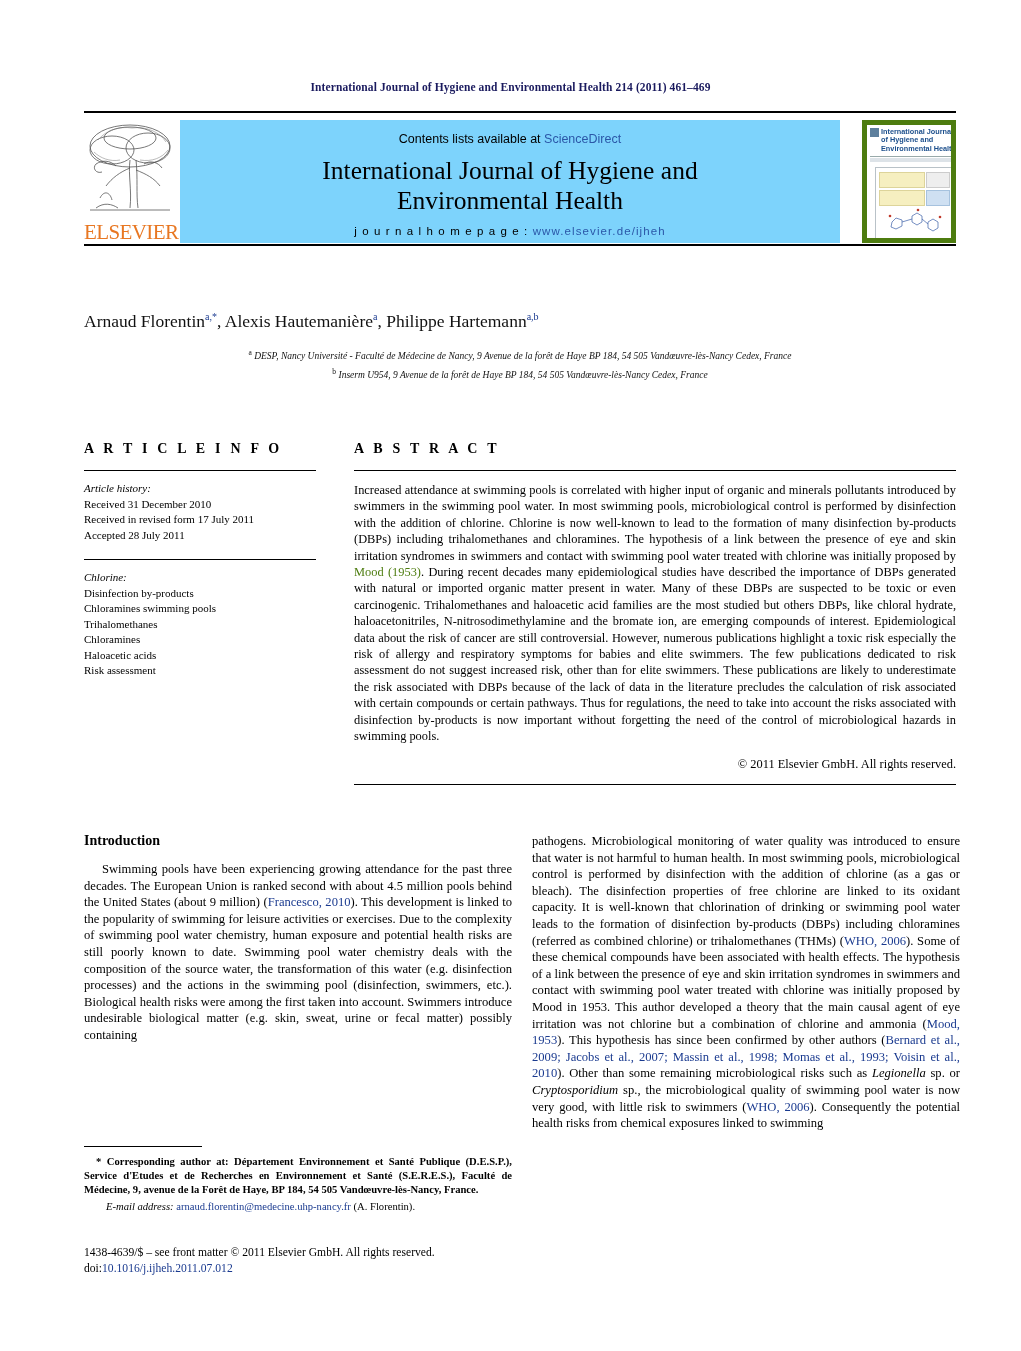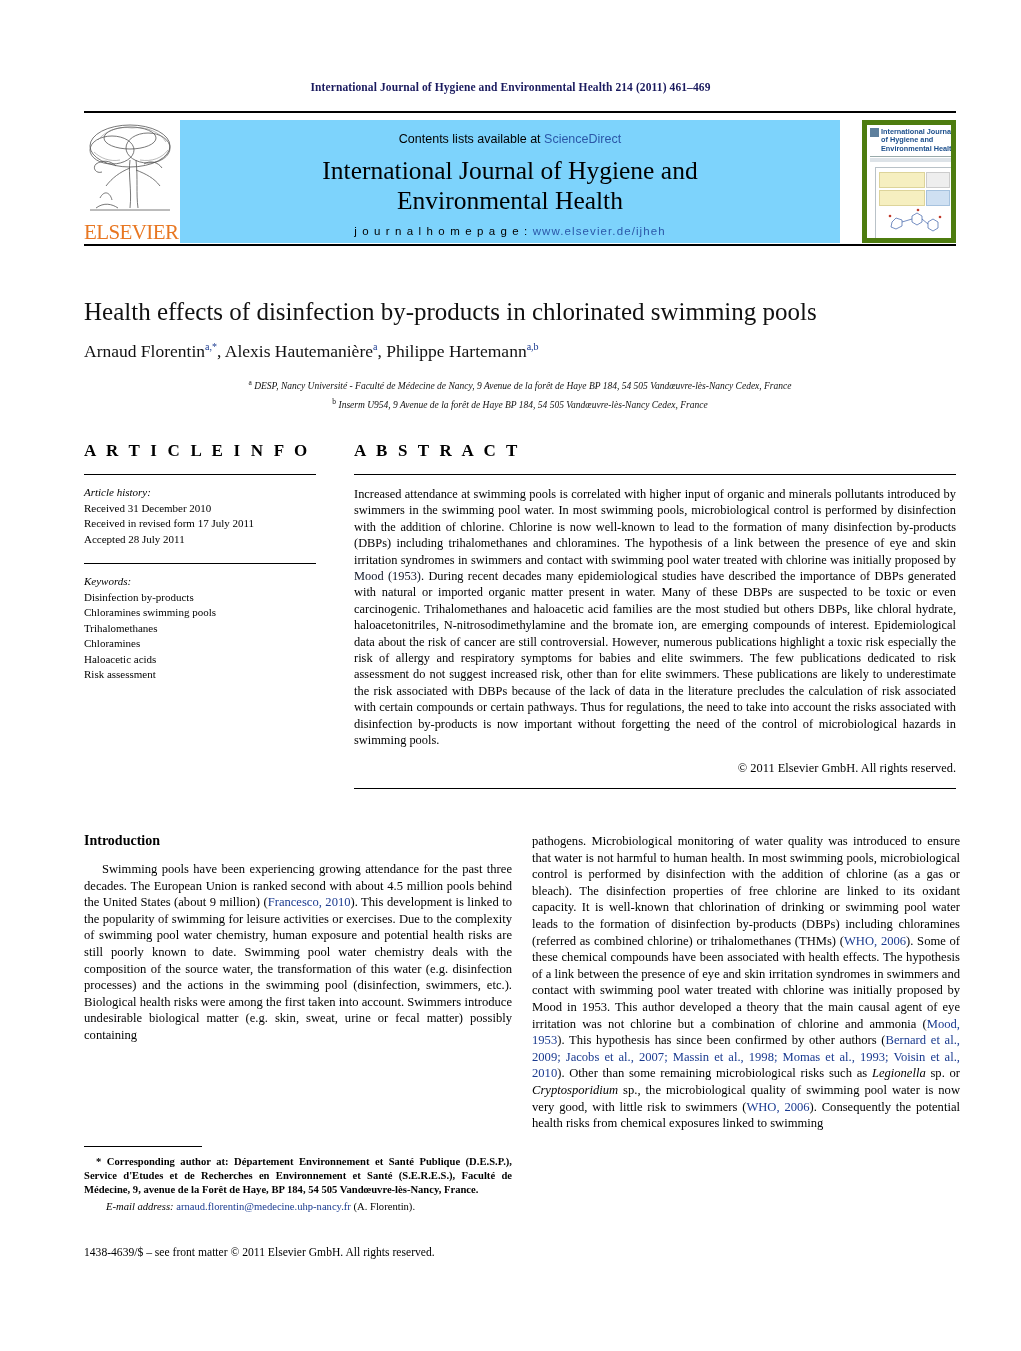--- a/index.html
+++ b/index.html
@@ -191,21 +191,21 @@
   }
   .abs-col {
     position: absolute;
     left: 354px;
     top: 428px;
     width: 602px;
   }
   .sec-head {
     font-family: "Liberation Serif", serif;
     font-weight: bold;
-    font-size: 17px;
+    font-size: 14px;
     letter-spacing: 3.2px;
     margin-bottom: 13px;
     color: #000;
   }
   .info-group {
     margin-top: 10px;
     font-family: Liberation Serif, serif;
     font-size: 11px;
     line-height: 15.5px;
     color: #000;
@@ -215,21 +215,21 @@
   }
   .abstract-body {
     margin-top: 11px;
     font-family: "Liberation Serif", serif;
     font-size: 12.4px;
     line-height: 16.4px;
     text-align: justify;
     color: #000;
   }
   .abstract-body a.ref {
-    color: #0f172a;
+    color: #4d7c0f;
     text-decoration: none;
   }
   .copyright {
     margin-top: 12px;
     text-align: right;
     font-family: "Liberation Serif", serif;
     font-size: 12.4px;
   }
   .abs-bottom-rule {
     margin-top: 12px;
@@ -415,21 +415,20 @@
           </svg>
         </div>
         <div class="cv-foot"></div>
       </div>
 
     </div>
     <div class="masthead-rule-bottom"></div>
   </div>
 
   <div class="title-block">
-    <h1 class="paper-title">Health effects of disinfection by-products in chlorinated swimming pools</h1>
     <div class="authors">
       <span>Arnaud Florentin</span><sup>a,*</sup>, <span>Alexis Hautemanière</span><sup>a</sup>, <span>Philippe Hartemann</span><sup>a,b</sup>
     </div>
     <div class="affiliations">
       <div><sup>a</sup> <span>DESP, Nancy Université - Faculté de Médecine de Nancy, 9 Avenue de la forêt de Haye BP 184, 54 505 Vandœuvre-lès-Nancy Cedex, France</span></div>
       <div><sup>b</sup> <span>Inserm U954, 9 Avenue de la forêt de Haye BP 184, 54 505 Vandœuvre-lès-Nancy Cedex, France</span></div>
     </div>
   </div>
 
   <div class="info-col">
@@ -437,21 +436,21 @@
     <div class="sec-rule"></div>
     <div class="info-group">
       <div class="ital">Article history:</div>
       <div>Received 31 December 2010</div>
       <div>Received in revised form 17 July 2011</div>
       <div>Accepted 28 July 2011</div>
     </div>
     <div style="height:16px"></div>
     <div class="sec-rule"></div>
     <div class="info-group">
-      <div class="ital">Keywords:</div>
+      <div class="ital">Chlorine:</div>
       <div>Disinfection by-products</div>
       <div>Chloramines swimming pools</div>
       <div>Trihalomethanes</div>
       <div>Chloramines</div>
       <div>Haloacetic acids</div>
       <div>Risk assessment</div>
     </div>
   </div>
 
   <div class="abs-col">
@@ -472,15 +471,16 @@
   </div>
 
   <div class="footnote-area">
     <div class="fn-rule"></div>
     <div class="fn-text">* Corresponding author at: Département Environnement et Santé Publique (D.E.S.P.), Service d'Etudes et de Recherches en Environnement et Santé (S.E.R.E.S.), Faculté de Médecine, 9, avenue de la Forêt de Haye, BP 184, 54 505 Vandœuvre-lès-Nancy, France.</div>
     <div class="fn-email"><span class="lbl">E-mail address:</span> <a class="mail" href="#">arnaud.florentin@medecine.uhp-nancy.fr</a><span> (A. Florentin).</span></div>
   </div>
 
   <div class="issn-block">
     <div>1438-4639/$ – see front matter © 2011 Elsevier GmbH. All rights reserved.</div>
+    <div><span>doi:</span><a class="doi" href="#">10.1016/j.ijheh.2011.07.012</a></div>
   </div>
 
 </div>
 
 </body></html>

